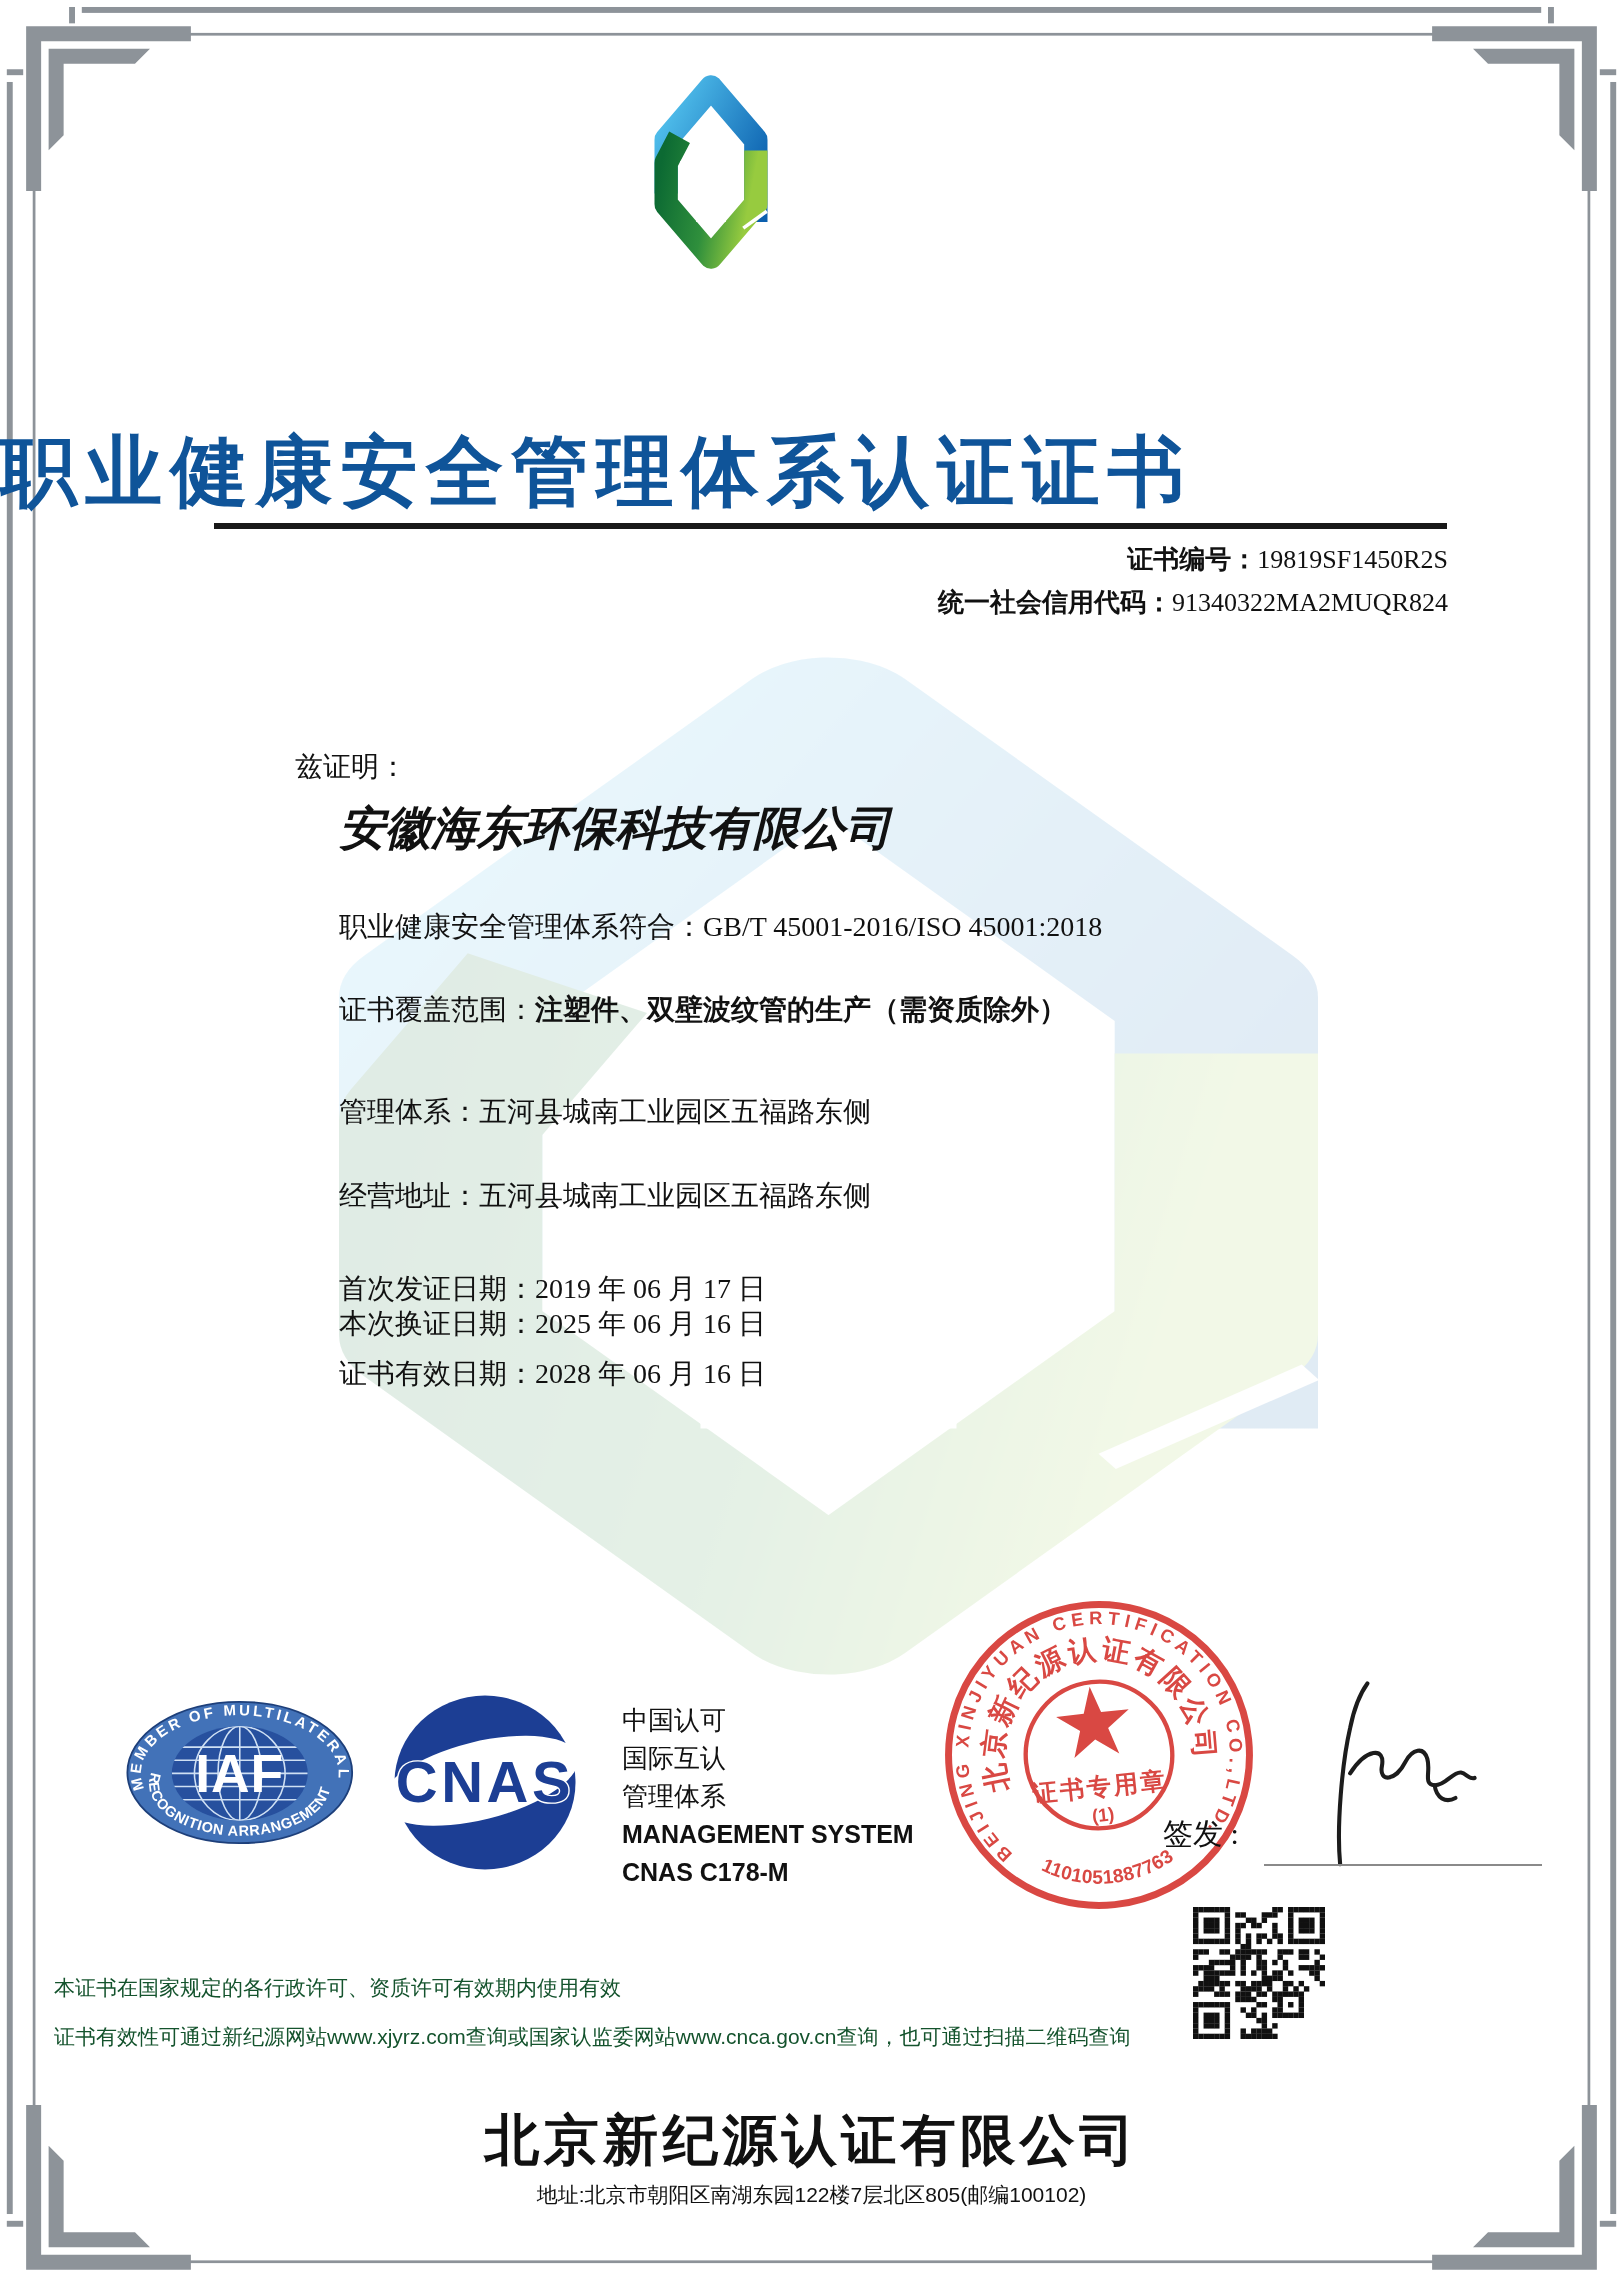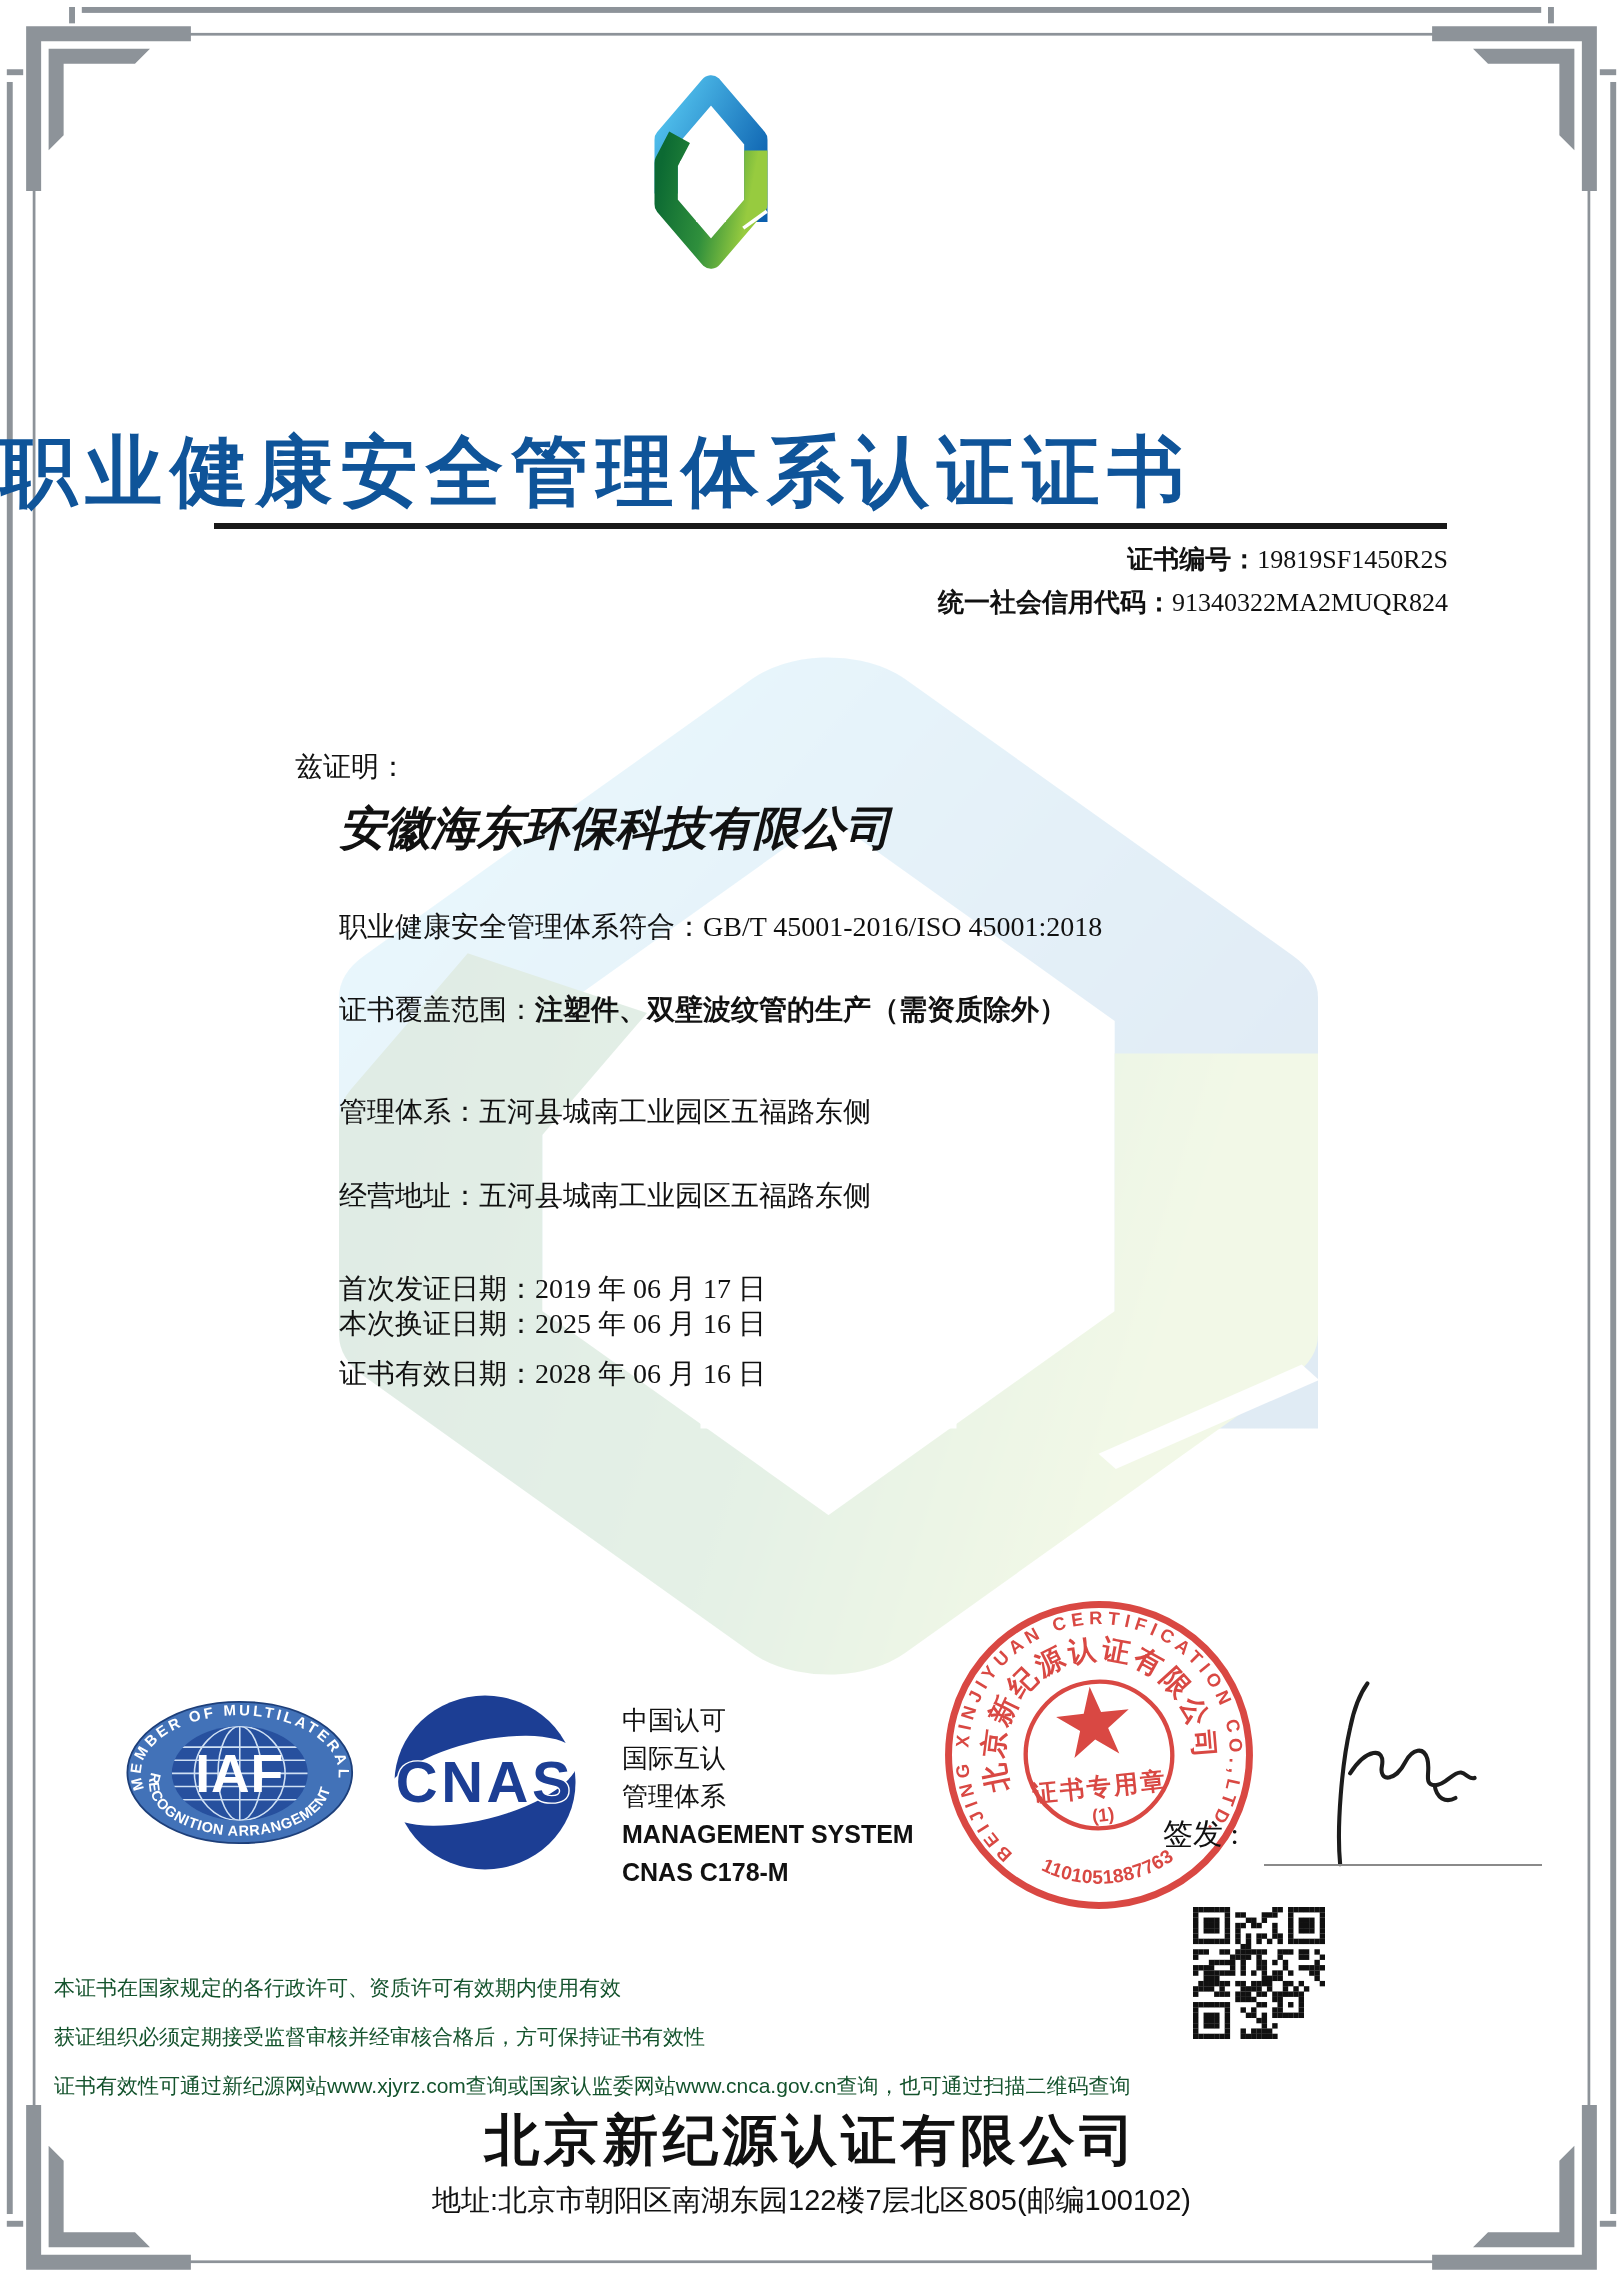--- a/index.html
+++ b/index.html
@@ -33,21 +33,21 @@
   
   .accr-text{left:622px;top:1701px;width:345px;}
   .accr-text .cjk{font-family:"Liberation Sans",sans-serif;font-size:26px;line-height:38px;}
   .accr-text .lat{font-family:"Liberation Sans",sans-serif;font-weight:bold;font-size:25px;line-height:38px;}
   .stamp-wrap{left:942px;top:1598px;width:314px;height:314px;transform:rotate(-6deg);opacity:.9;}
   .sign-label{left:1163px;top:1814px;font-size:30px;white-space:nowrap;}
   .sign-line{left:1264px;top:1864px;width:278px;height:1.8px;background:#8a8a8a;}
   
   .notes{left:54px;top:1963px;font-family:"Liberation Sans",sans-serif;font-size:21px;line-height:49px;color:#14532d;white-space:nowrap;}
   .footer-company{left:0;top:2104px;width:1623px;text-align:center;font-family:"Liberation Sans",sans-serif;font-weight:bold;font-size:55px;letter-spacing:4.5px;white-space:nowrap;}
-  .footer-address{left:0;top:2181px;width:1623px;text-align:center;font-family:"Liberation Sans",sans-serif;font-size:29px;white-space:nowrap;}
+  .footer-address{left:0;top:2181px;width:1623px;text-align:center;font-family:"Liberation Sans",sans-serif;font-size:21px;white-space:nowrap;}
 </style>
 </head>
 <body>
 
 <svg class="abs" style="left:0;top:0" width="1623" height="2296" viewBox="0 0 3571 5051">
   <defs>
     <g id="corner">
       <path d="M74,420 L74,74 L420,74" stroke="#8d9399" stroke-width="33" fill="none"></path>
       <path d="M107,330 L107,107 L330,107 L297,140 L140,140 L140,297 Z" fill="#8d9399"></path>
       <rect x="15" y="152" width="36" height="13" fill="#8d9399"></rect>
@@ -501,19 +501,18 @@
     <rect x="116.0" y="278.4" width="11.9" height="11.9"></rect>
     <rect x="127.6" y="278.4" width="11.9" height="11.9"></rect>
     <rect x="139.2" y="278.4" width="11.9" height="11.9"></rect>
     <rect x="150.8" y="278.4" width="11.9" height="11.9"></rect>
     <rect x="162.4" y="278.4" width="11.9" height="11.9"></rect>
     <rect x="174.0" y="278.4" width="11.9" height="11.9"></rect>
   </svg>
 
 <div class="abs notes">
   <div>本证书在国家规定的各行政许可、资质许可有效期内使用有效</div>
-  <div>获证组织必须定期接受监督审核并经审核合格后，方可保持证书有效性</div>
   <div>证书有效性可通过新纪源网站www.xjyrz.com查询或国家认监委网站www.cnca.gov.cn查询，也可通过扫描二维码查询</div>
 </div>
 
 <div class="abs footer-company">北京新纪源认证有限公司</div>
 <div class="abs footer-address">地址:北京市朝阳区南湖东园122楼7层北区805(邮编100102)</div>
 
 
 </body></html>

